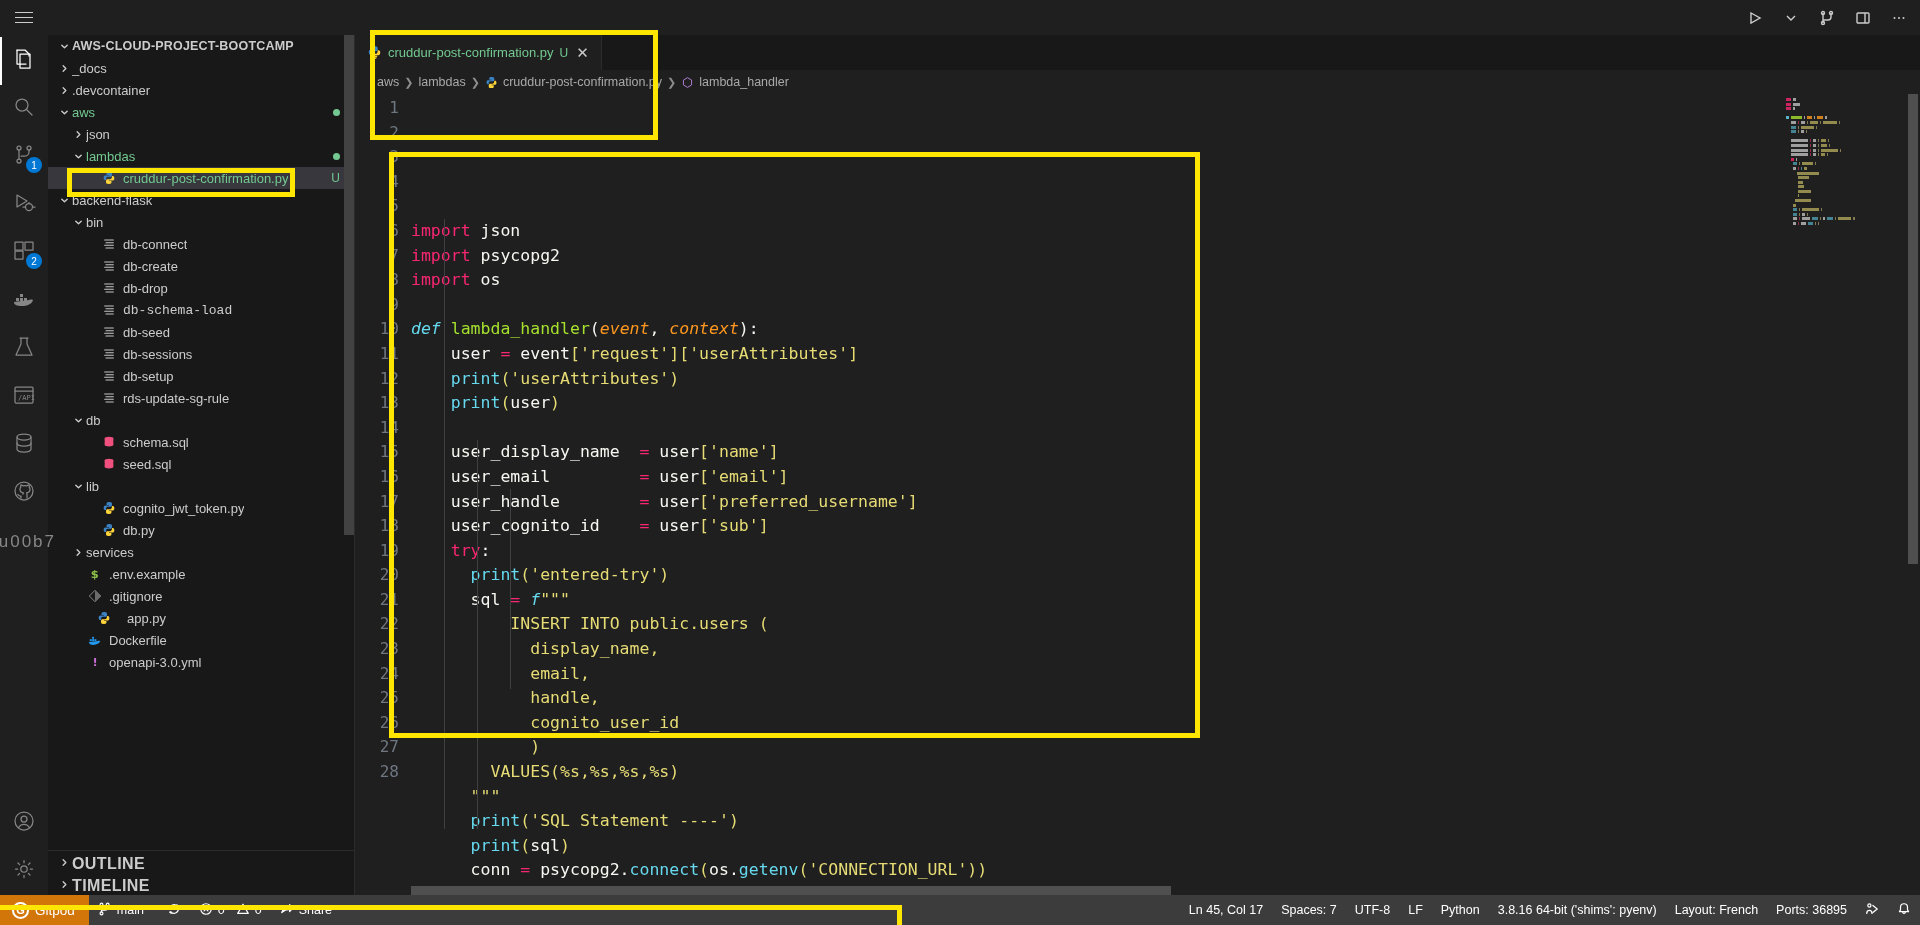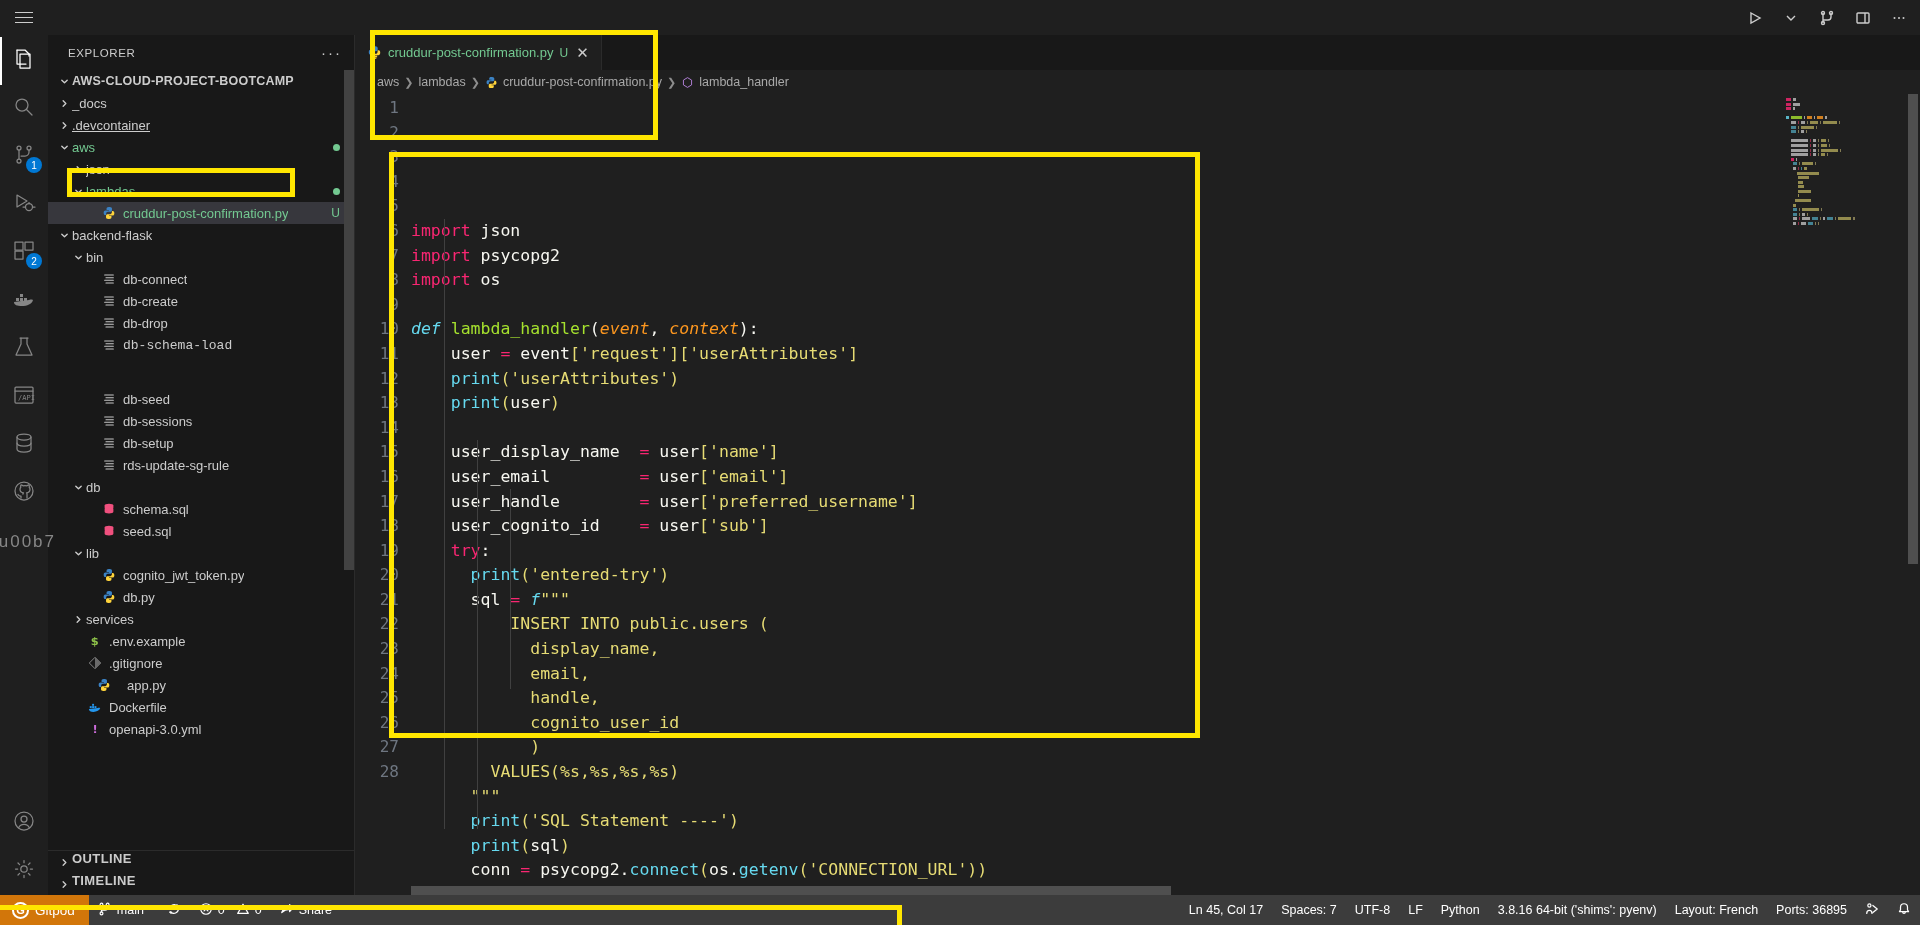--- a/index.html
+++ b/index.html
@@ -79,22 +79,22 @@
   .ficon { width: 18px; flex: 0 0 18px; display: flex; align-items: center; justify-content: center;
            margin-right: 5px; }
   .ficon svg { width: 14px; height: 14px; }
   .lbl { overflow: hidden; text-overflow: ellipsis; }
   .green { color: #73c991; }
   .modchar { position: absolute; right: 14px; color: #73c991; font-size: 12px; }
   .dot-green { position: absolute; right: 14px; width: 7px; height: 7px; border-radius: 50%;
                background: #73c991; }
   .sb-bottom { border-top: 1px solid #2b2b2b; }
   .panel-head {
-    height: 22px; display: flex; align-items: flex-start; color: #cccccc;
-    font-size: 13px; font-weight: bold; letter-spacing: .4px; padding-left: 8px;
+    height: 22px; display: flex; align-items: flex-end; color: #cccccc;
+    font-size: 16px; font-weight: bold; letter-spacing: .4px; padding-left: 8px;
   }
   .sb-scrollbar {
     position: absolute; right: 0; top: 0; width: 10px; background: #424242; border-radius: 0;
   }
 
   
   .editor { flex: 1; display: flex; flex-direction: column; min-width: 0; background: #1f1f1f; }
   .tabs { height: 35px; background: #181818; display: flex; flex: 0 0 35px; }
   .tab {
     display: flex; align-items: center; gap: 6px; padding: 0 10px 0 12px;
@@ -343,43 +343,39 @@
         <span>
           <svg viewBox="0 0 24 24">
               <circle cx="12" cy="12" r="3.2"></circle>
               <path d="M12 3.5v2.2M12 18.3v2.2M20.5 12h-2.2M5.7 12H3.5M18 6l-1.6 1.6M7.6 16.4 6 18M18 18l-1.6-1.6M7.6 7.6 6 6"></path>
             </svg>
         </span>
       </div>
     </div>
 
     <div class="sidebar">
-      <div class="sb-header">
-        <span>EXPLORER</span>
-        <span class="dots">···</span>
-      </div>
       <div class="sb-scroll">
         <div class="root-row">
           <span class="chev">
             <svg viewBox="0 0 10 10">
                 <polyline points="2,3.5 5,6.5 8,3.5"></polyline>
               </svg>
           </span>
           <span>AWS-CLOUD-PROJECT-BOOTCAMP</span>
         </div>
         <div class="tree" id="tree">
             <div class="row" style="padding-left: 8px;">
               <span class="chev">
                 <svg viewBox="0 0 10 10">
                   <polyline points="3.5,2 6.5,5 3.5,8"></polyline>
                 </svg>
               </span>
               <span class="lbl">_docs</span>
             </div>
-            <div class="row" style="padding-left: 8px; text-decoration: underline;">
+            <div class="row" style="padding-left: 8px;">
               <span class="chev">
                 <svg viewBox="0 0 10 10">
                   <polyline points="3.5,2 6.5,5 3.5,8"></polyline>
                 </svg>
               </span>
               <span class="lbl">.devcontainer</span>
             </div>
             <div class="row" style="padding-left: 8px;">
               <span class="chev">
                 <svg viewBox="0 0 10 10">
@@ -474,21 +470,21 @@
               <span class="ficon">
                 <svg viewBox="0 0 16 16" stroke="#c5c5c5" stroke-width="1.2" stroke-linecap="round">
                   <line x1="3" y1="3.5" x2="13" y2="3.5"></line>
                   <line x1="4.5" y1="6.5" x2="13" y2="6.5"></line>
                   <line x1="3" y1="9.5" x2="13" y2="9.5"></line>
                   <line x1="4.5" y1="12.5" x2="13" y2="12.5"></line>
                 </svg>
               </span>
               <span class="lbl">db-schema-load</span>
             </div>
-            <div class="row" style="padding-left: 36px; margin-top: 32px;">
+            <div class="row" style="padding-left: 36px;">
               <span class="chev blank"></span>
               <span class="ficon">
                 <svg viewBox="0 0 16 16" stroke="#c5c5c5" stroke-width="1.2" stroke-linecap="round">
                   <line x1="3" y1="3.5" x2="13" y2="3.5"></line>
                   <line x1="4.5" y1="6.5" x2="13" y2="6.5"></line>
                   <line x1="3" y1="9.5" x2="13" y2="9.5"></line>
                   <line x1="4.5" y1="12.5" x2="13" y2="12.5"></line>
                 </svg>
               </span>
               <span class="lbl">db-seed</span>

